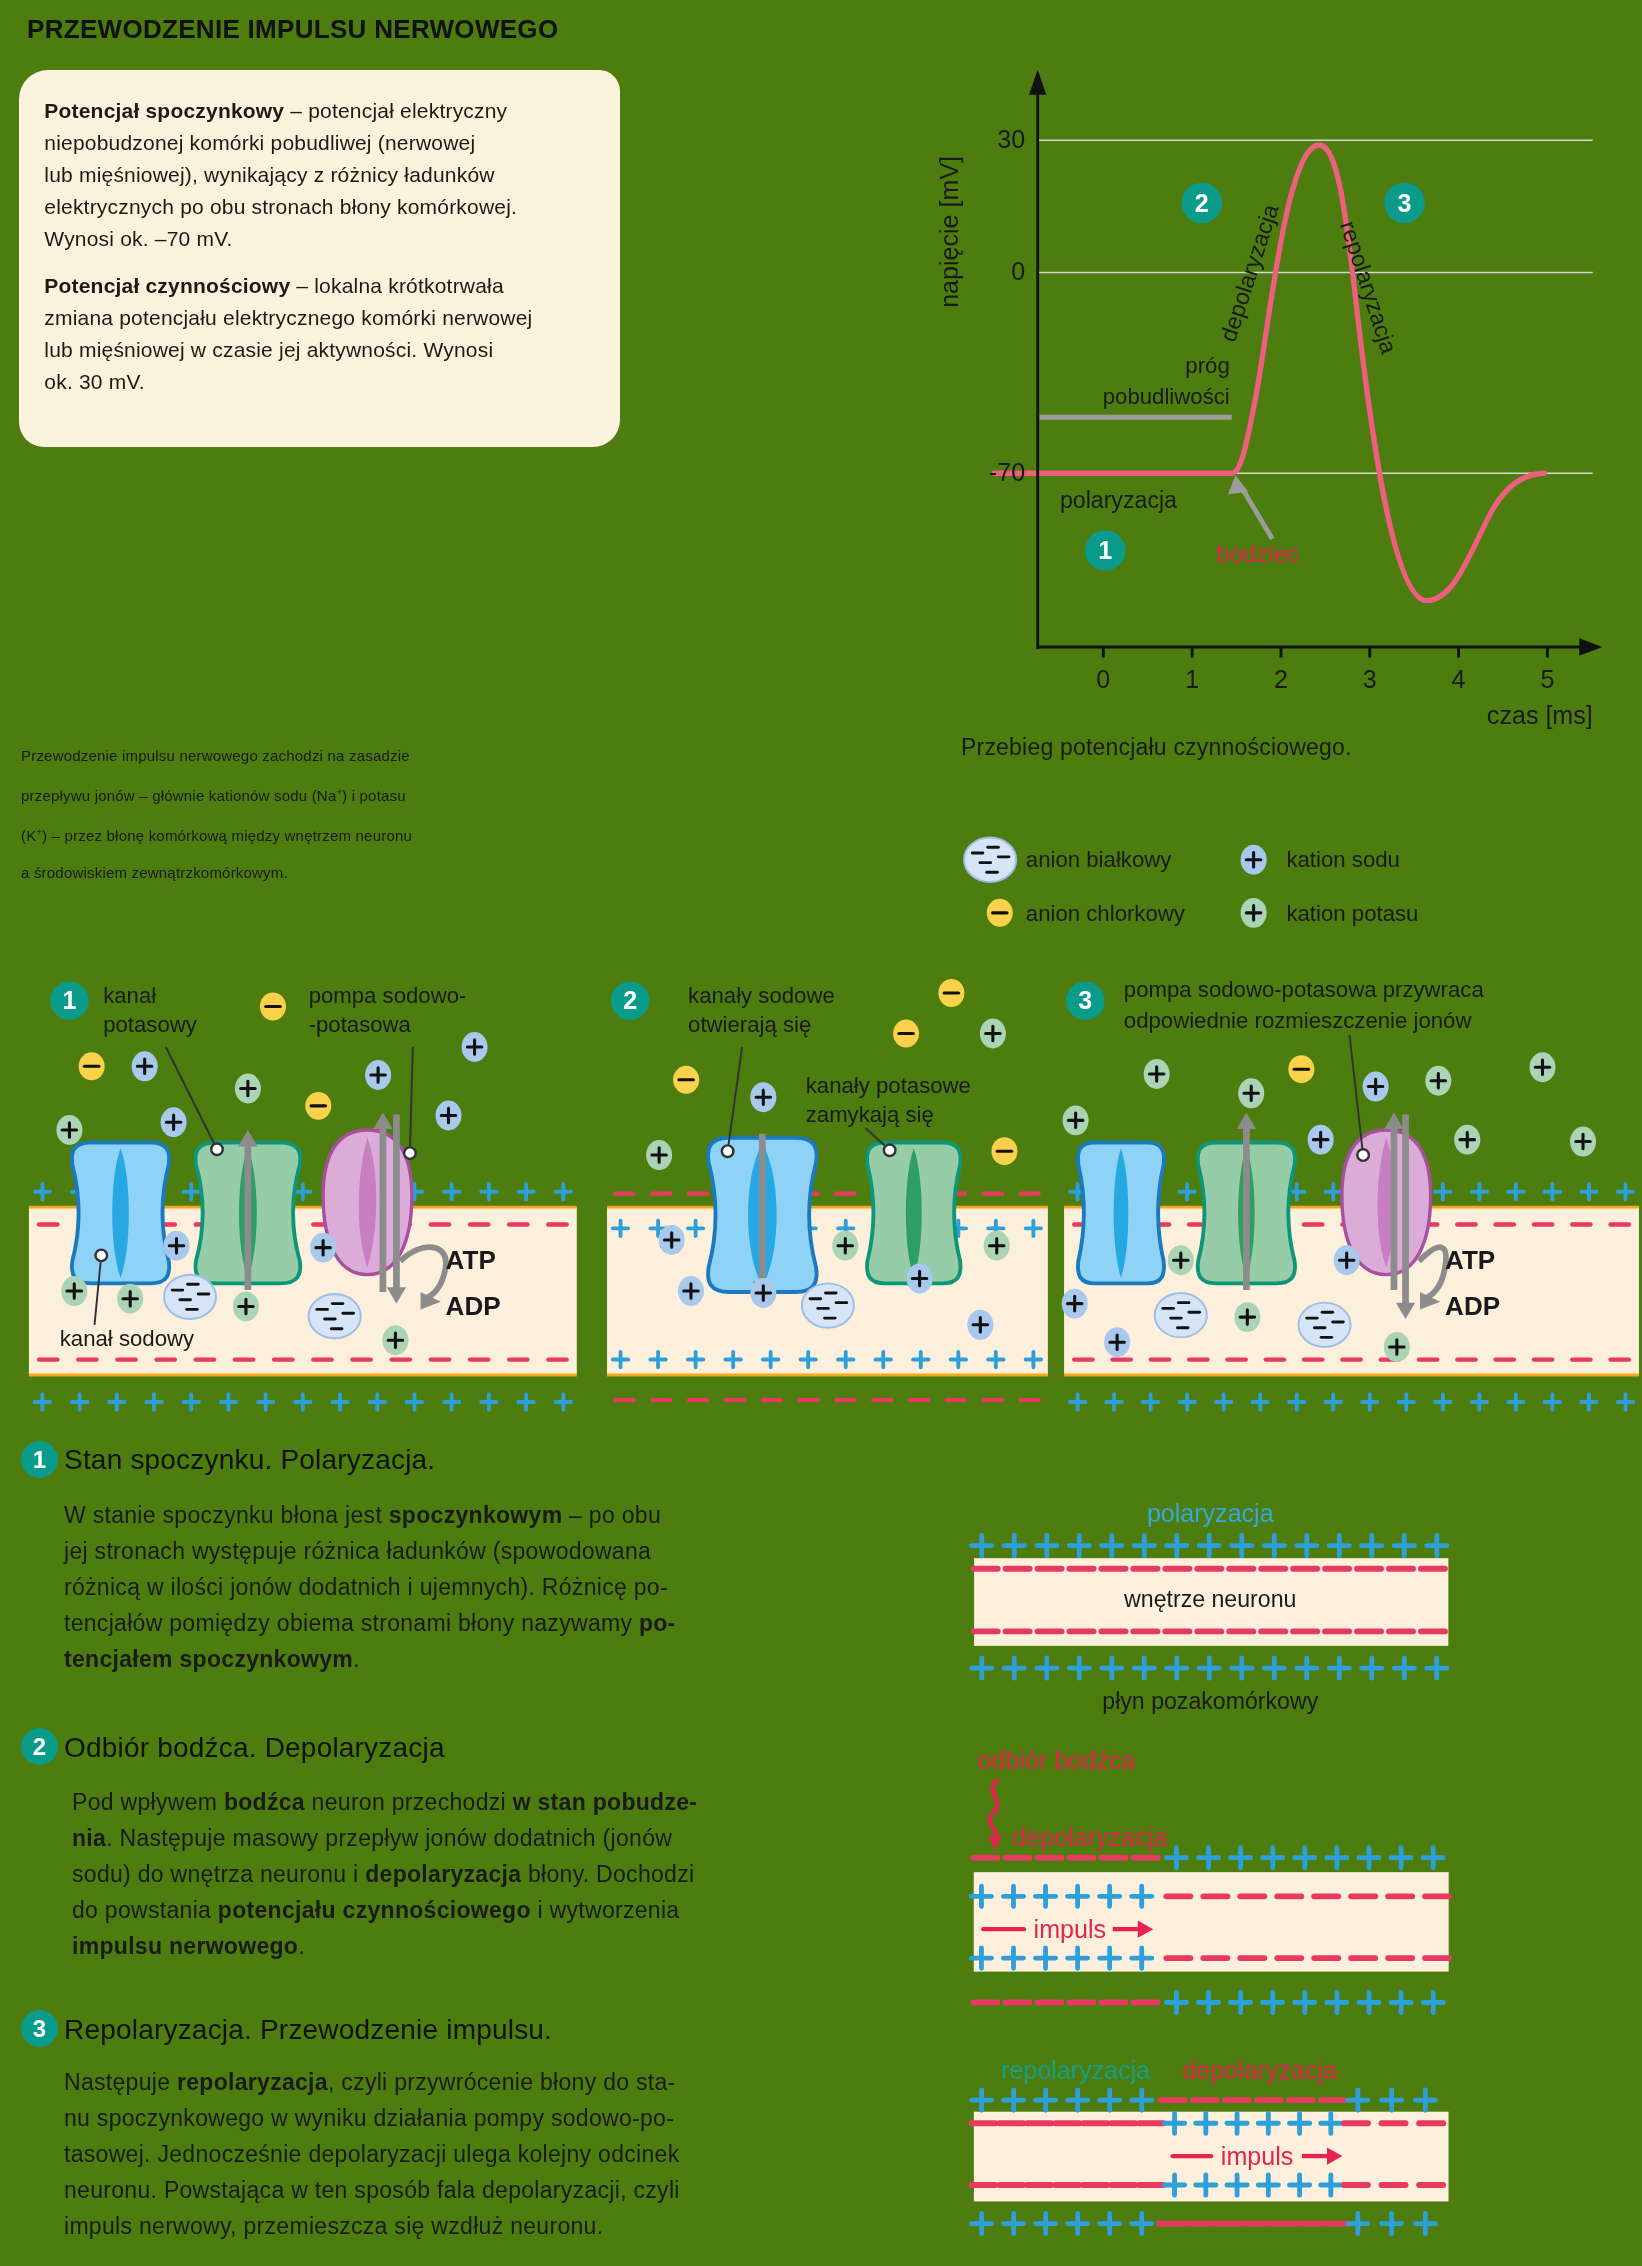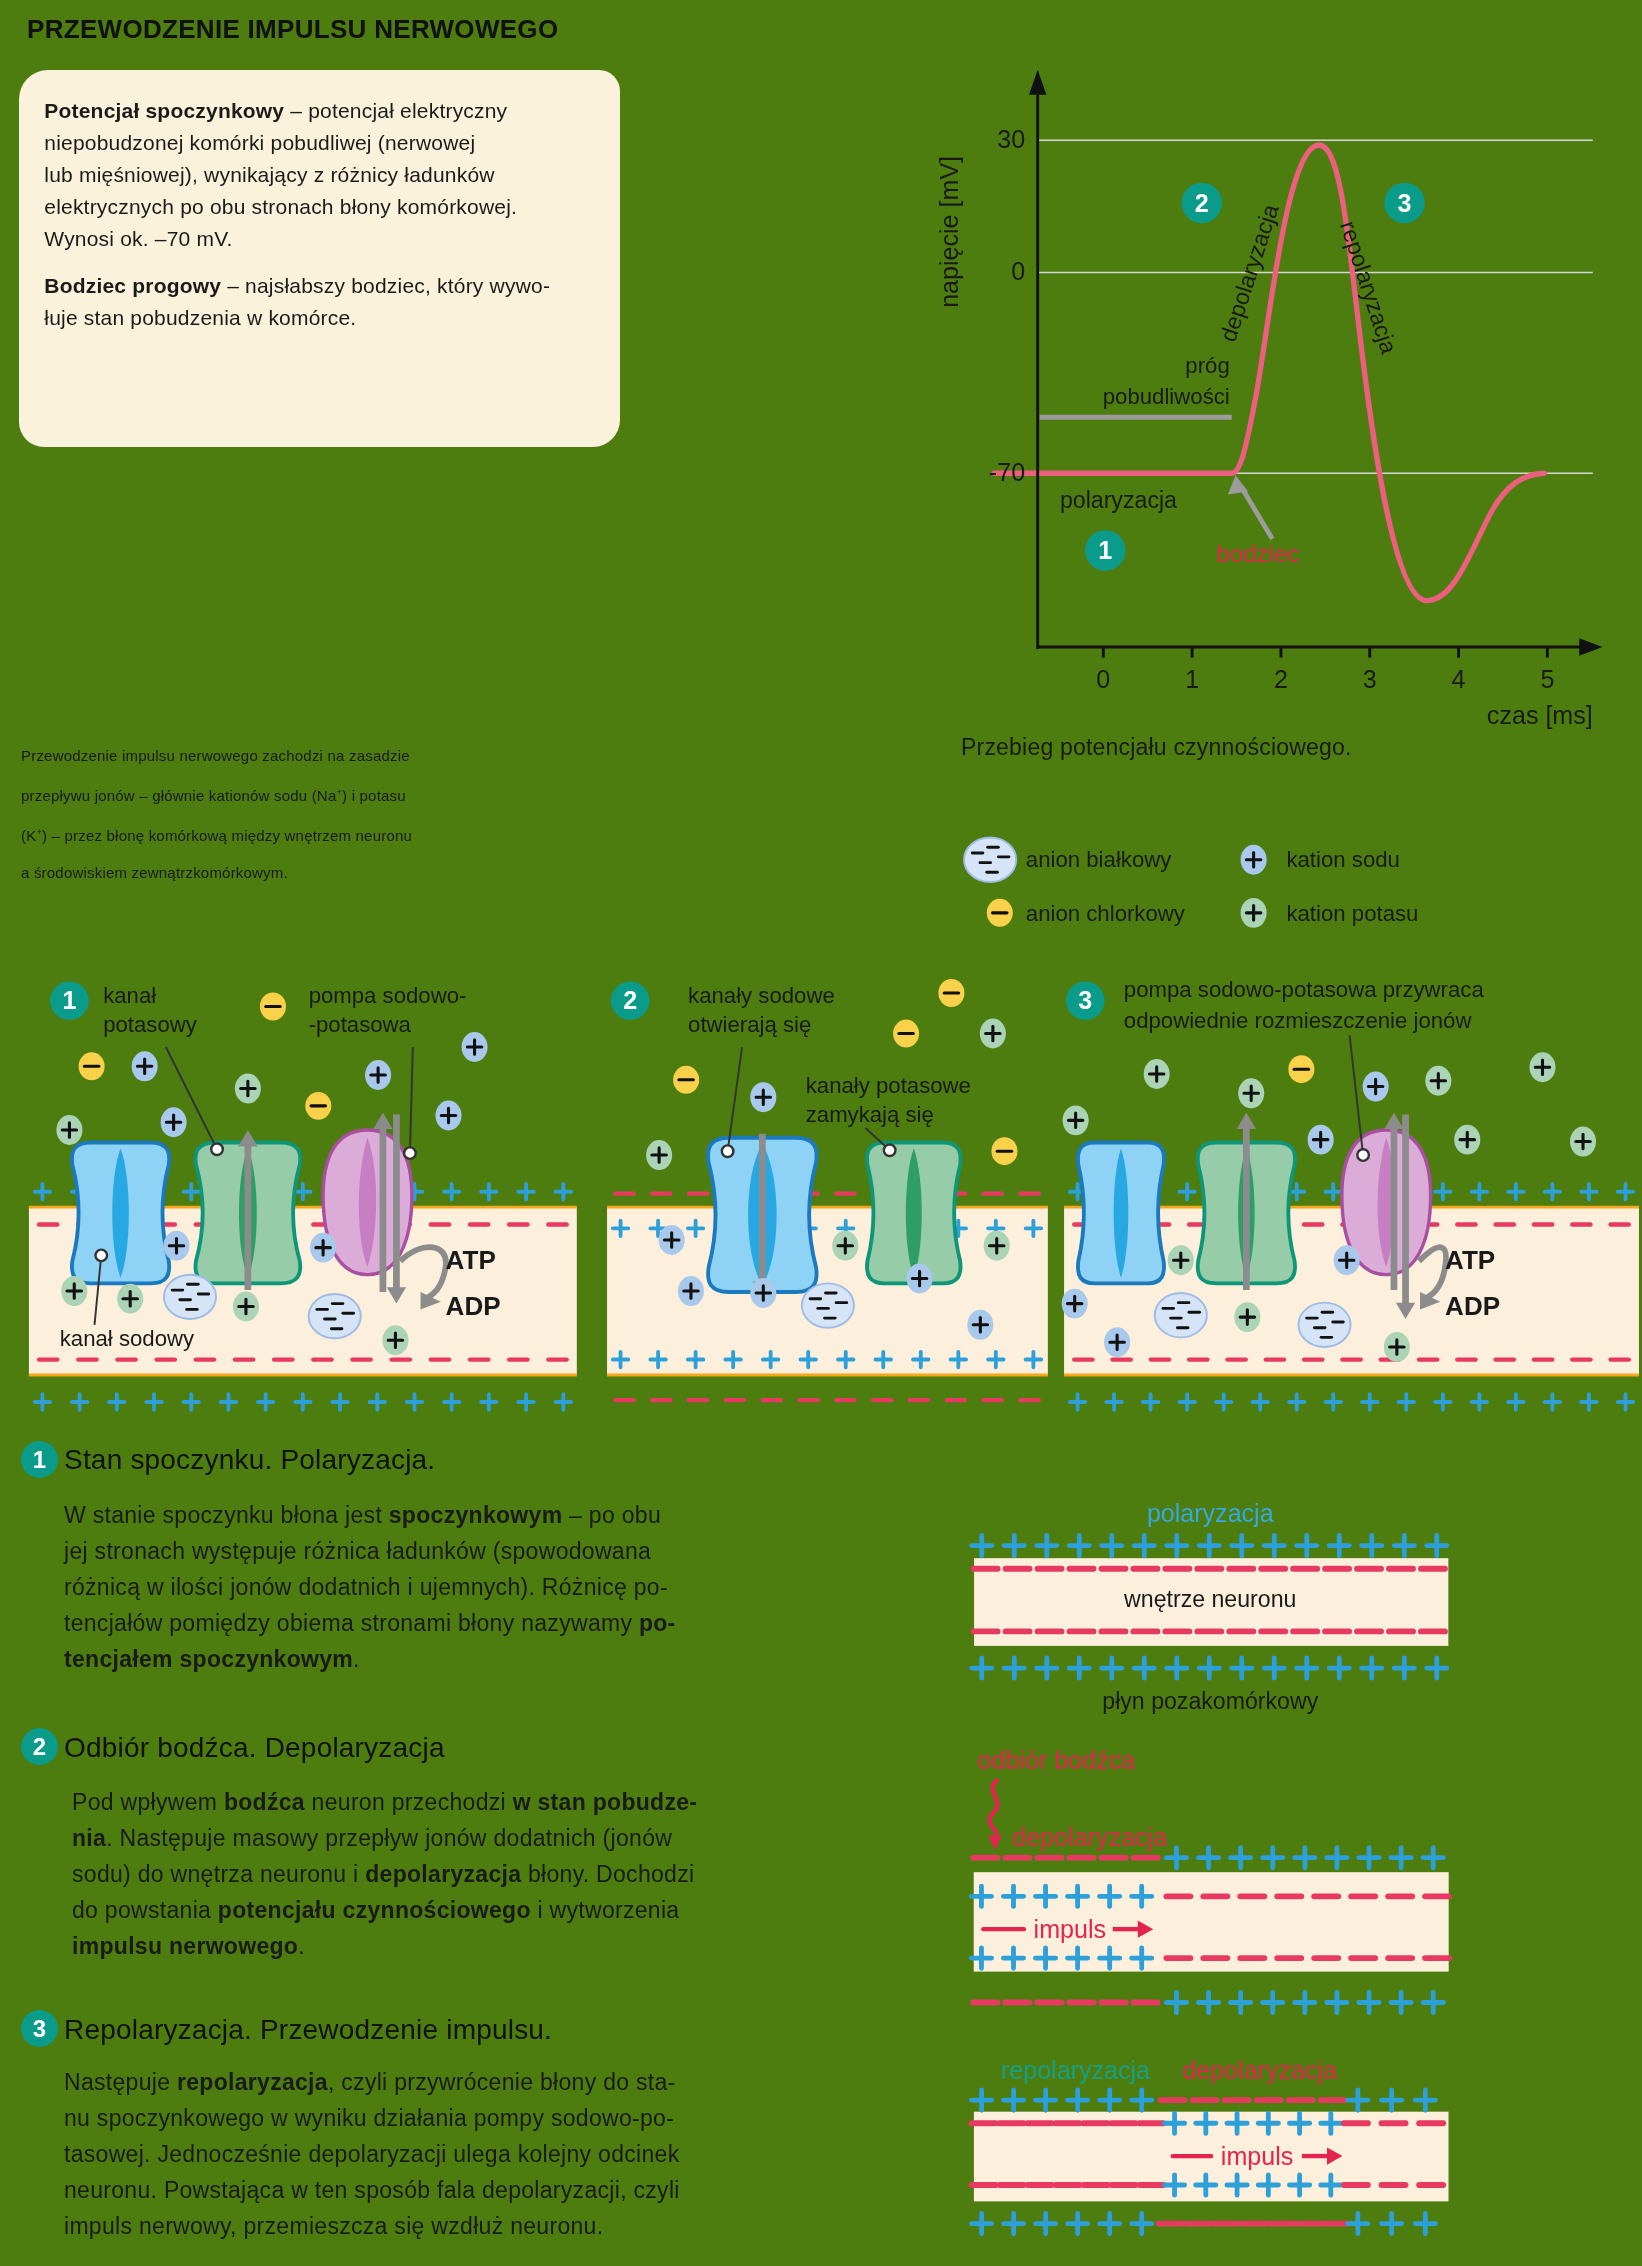--- a/index.html
+++ b/index.html
@@ -31,21 +31,21 @@
 </style>
 </head>
 <body>
 
 <div class="page">
 
   <h1 class="title">PRZEWODZENIE IMPULSU NERWOWEGO</h1>
 
   <section class="defbox">
     <p><b>Potencjał spoczynkowy</b> – potencjał elektryczny<br>niepobudzonej komórki pobudliwej (nerwowej<br>lub mięśniowej), wynikający z różnicy ładunków<br>elektrycznych po obu stronach błony komórkowej.<br>Wynosi ok. –70 mV.</p>
-    <p><b>Bodziec progowy</b> – najsłabszy bodziec, który wywo-<br>łuje stan pobudzenia w komórce.</p>
+    <p><b>Potencjał czynnościowy</b> – lokalna krótkotrwała<br>zmiana potencjału elektrycznego komórki nerwowej<br>lub mięśniowej w czasie jej aktywności. Wynosi<br>ok. 30 mV.</p>
   </section>
 
   <svg id="chart" width="725" height="676" viewBox="0 0 751 700">
       <line x1="125" y1="85" x2="700" y2="85" stroke="#D5D5D5" stroke-width="1.5"></line>
       <line x1="125" y1="222" x2="700" y2="222" stroke="#D5D5D5" stroke-width="1.5"></line>
       <line x1="125" y1="430" x2="700" y2="430" stroke="#D5D5D5" stroke-width="1.5"></line>
       <line x1="127" y1="372" x2="326" y2="372" stroke="#9C9C9C" stroke-width="5"></line>
       <path d="M 80 430 L 326 430 C 336 430 342 396 350 356 C 364 286 382 92 416 90 C 438 89 446 180 457 272 C 468 366 492 562 528 562 C 558 562 576 504 596 468 C 610 444 626 431 650 430" stroke="#EE5E7E" stroke-width="5.5" fill="none" stroke-linecap="round"></path>
       <line x1="125" y1="612" x2="125" y2="34" stroke="#111" stroke-width="3"></line>
       <polygon points="116,38 134,38 125,12" fill="#111"></polygon>

